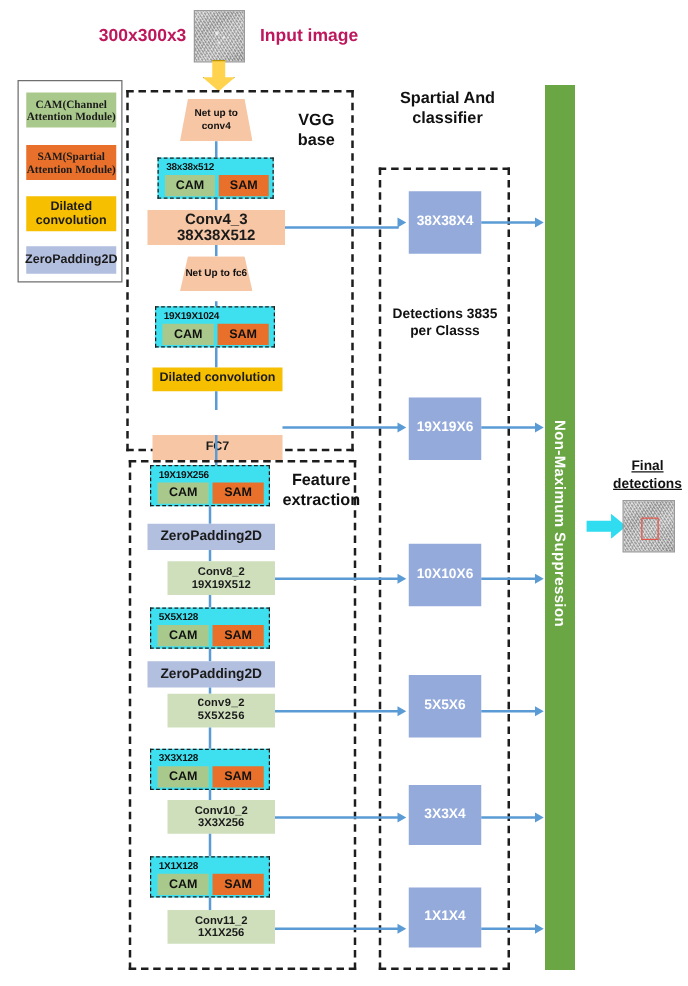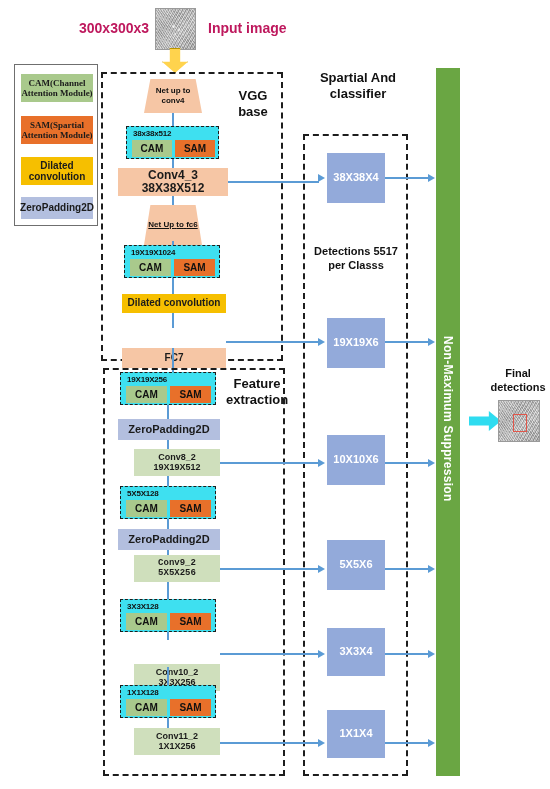--- a/index.html
+++ b/index.html
@@ -201,21 +201,21 @@
   <div class="vline" style="left:172px;top:159px;height:9px;"></div>
 
   <div class="blk c-peach abs" style="left:118px;top:168px;width:110px;height:28px;font-size:12px;">
     <div>
       <span>Conv4_3</span>
       <span>38X38X512</span>
     </div>
   </div>
   <div class="vline" style="left:172px;top:196px;height:9px;"></div>
 
-  <div class="trap" style="left:144px;top:205px;width:58px;height:40px;text-decoration:underline;">
+  <div class="trap" style="left:144px;top:205px;width:58px;height:28px;">
     <div>
       <span>Net Up</span>
       <span>to</span>
       <span>fc6</span>
     </div>
   </div>
   <div class="vline" style="left:172px;top:241px;height:4px;"></div>
 
   <div class="att-wrap abs" style="left:124px;top:245px;width:96px;height:33px;">
     <div class="att-dim">19X19X1024</div>
@@ -296,21 +296,21 @@
     <div class="att-dim">3X3X128</div>
     <div class="att-cam c-cam" style="left:5px;top:13px;width:41px;height:17px;">
       <span>CAM</span>
     </div>
     <div class="att-sam c-sam" style="left:49px;top:13px;width:41px;height:17px;">
       <span>SAM</span>
     </div>
   </div>
   <div class="vline" style="left:167px;top:632px;height:8px;"></div>
 
-  <div class="blk c-green abs" style="left:134px;top:640px;width:86px;height:27px;font-size:9px;margin-top:24px;">
+  <div class="blk c-green abs" style="left:134px;top:640px;width:86px;height:27px;font-size:9px;">
     <div>
       <span>Conv10_2</span>
       <span>3X3X256</span>
     </div>
   </div>
   <div class="vline" style="left:167px;top:667px;height:18px;"></div>
 
   <div class="att-wrap abs" style="left:120px;top:685px;width:96px;height:33px;">
     <div class="att-dim">1X1X128</div>
     <div class="att-cam c-cam" style="left:5px;top:13px;width:41px;height:17px;">
@@ -332,21 +332,21 @@
   <div class="sect-title" style="left:310px;top:70px;width:96px;">
     <span>Spartial</span>
     <span>And</span>
     <span>classifier</span>
   </div>
 
   <div class="dash abs" style="left:303px;top:134px;width:105px;height:642px;"></div>
 
   <div class="plain-label" style="left:309px;top:245px;width:94px;">
     <span>Detections</span>
-    <span>5517 per Classs</span>
+    <span>3835 per Classs</span>
   </div>
 
   <div class="blk c-bluebox abs" style="left:327px;top:153px;width:58px;height:50px;font-size:11px;">
     <span>38X38X4</span>
   </div>
   <div class="blk c-bluebox abs" style="left:327px;top:318px;width:58px;height:50px;font-size:11px;">
     <span>19X19X6</span>
   </div>
   <div class="blk c-bluebox abs" style="left:327px;top:435px;width:58px;height:50px;font-size:11px;">
     <span>10X10X6</span>
@@ -358,21 +358,21 @@
     <span>3X3X4</span>
   </div>
   <div class="blk c-bluebox abs" style="left:327px;top:710px;width:58px;height:48px;font-size:11px;">
     <span>1X1X4</span>
   </div>
 
   <div class="c-nms abs" style="left:436px;top:68px;width:24px;height:708px;"></div>
   <div class="nms-text" style="left:441px;top:336px;">Non-Maximum Suppression</div>
 
   <div class="carrow abs" style="left:469px;top:411px;width:32px;height:20px;"></div>
-  <div class="plain-label" style="left:487px;top:367px;width:62px;">
+  <div class="plain-label" style="left:487px;top:367px;width:62px;text-decoration:underline;">
     <span>Final</span>
     <span>detections</span>
   </div>
   <div class="img-tex abs" style="left:498px;top:400px;width:42px;height:42px;">
     <div class="bbox" style="left:14px;top:13px;width:12px;height:16px;"></div>
   </div>
 
   <div class="hline" style="left:228px;top:181px;width:91px;"></div>
   <div class="arrow-r" style="left:318px;top:174px;"></div>
   <div class="hline" style="left:385px;top:177px;width:45px;"></div>

